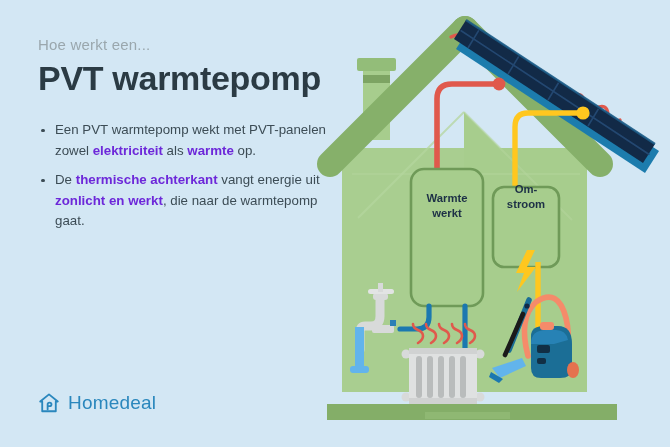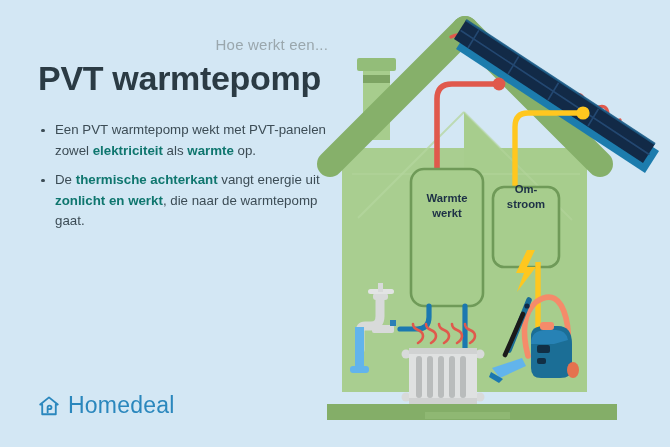--- a/index.html
+++ b/index.html
@@ -9,40 +9,40 @@
     font-family:"Liberation Sans", sans-serif;
     overflow:hidden;
     position:relative;
   }
   #stage{position:absolute;inset:0;width:670px;height:447px;}
 
   
   .left-col{position:absolute;left:38px;top:36px;width:290px;}
   .kicker{
     font-size:15px;color:#9aa7ad;letter-spacing:.2px;
-    font-weight:400;margin:0 0 6px 0;text-align:right;
+    font-weight:400;margin:0 0 6px 0;
   }
   .title{
     font-size:34px;font-weight:bold;color:#2b3b44;
     margin:0 0 22px 0;letter-spacing:-.3px;
   }
   ul.bullets{list-style:none;margin:0;padding:0;}
   ul.bullets li{
     position:relative;padding-left:17px;
     font-size:13.3px;line-height:20.5px;color:#3c4c55;
     margin-bottom:9px;
   }
   ul.bullets li::before{
     content:"";position:absolute;left:3px;top:8.5px;
     width:3.5px;height:3.5px;border-radius:50%;background:#3c4c55;
   }
-  ul.bullets b{font-weight:bold;color:#0f766e;}
+  ul.bullets b{font-weight:bold;color:#6d28d9;}
 
   .logo{position:absolute;left:38px;top:392px;display:flex;align-items:center;gap:8px;}
-  .logo-word{font-size:23px;color:#2a87bd;letter-spacing:.2px;}
+  .logo-word{font-size:19px;color:#2a87bd;letter-spacing:.2px;}
 
   
   #scene{position:absolute;left:0;top:0;width:670px;height:447px;}
   .boxlabel{
     position:absolute;color:#1d3046;font-weight:bold;
     text-align:center;line-height:15px;font-size:11.3px;
   }
   #hp-label{left:416px;top:191px;width:62px;}
   #inv-label{left:497px;top:182px;width:58px;}
 </style>

